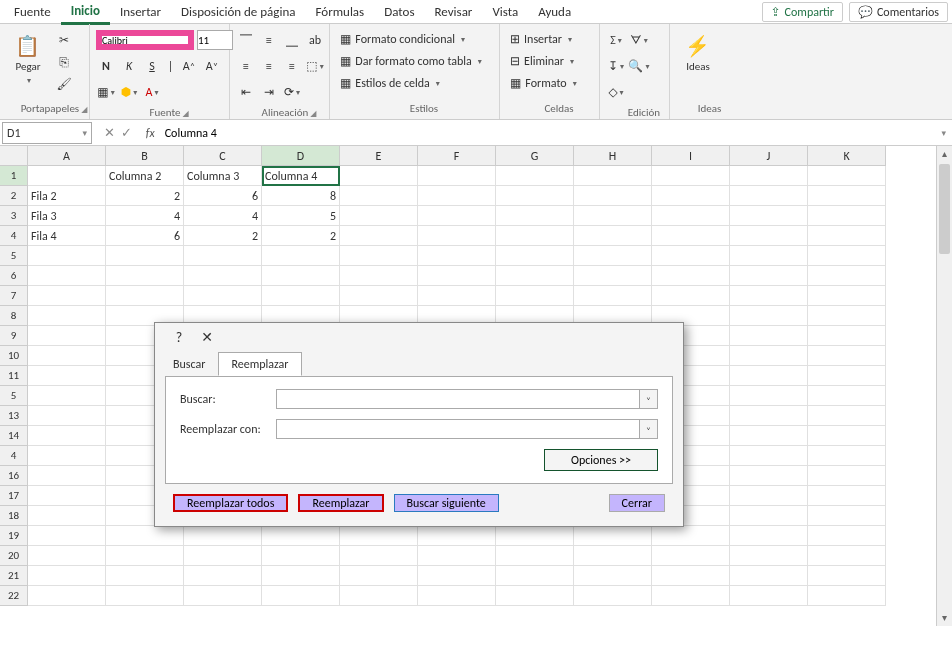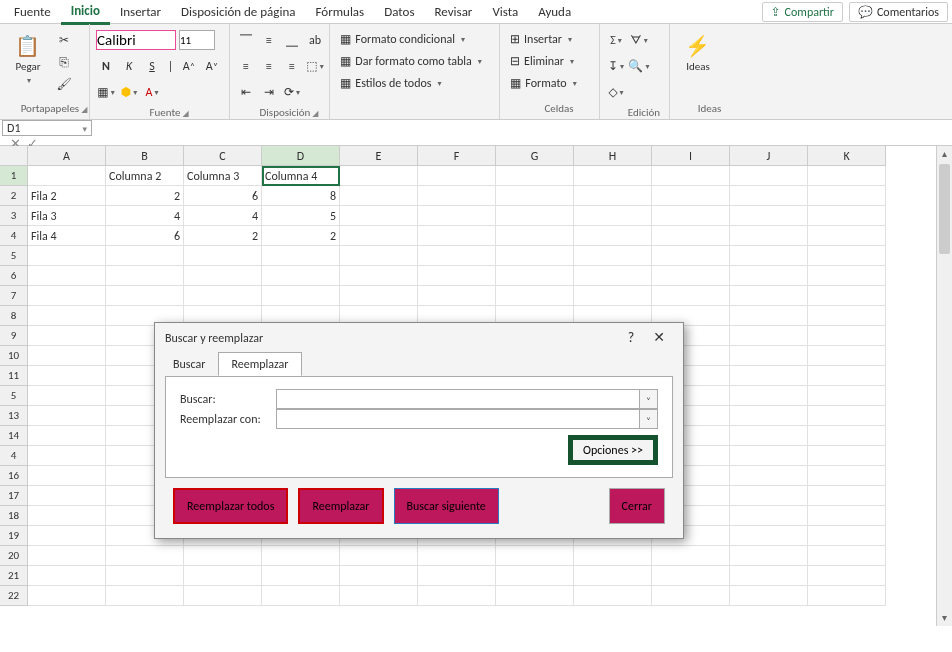--- a/index.html
+++ b/index.html
@@ -16,29 +16,29 @@
 
 .ribbon { display: flex; height: 96px; background: #f3f3f3; border-bottom: 1px solid #ccc; }
 .rgroup { border-right: 1px solid #d4d4d4; padding: 2px 6px; display: flex; flex-direction: column; justify-content: space-between; }
 .rgroup .controls { flex: 1; display: flex; align-items: flex-start; gap: 4px; padding-top: 4px; }
 .rgroup .glabel { text-align: center; font-size: 11px; color: #666; padding: 2px 0; display: flex; justify-content: center; align-items: center; gap: 2px; margin-left: 19px; }
 .rbtn { display: flex; flex-direction: column; align-items: center; padding: 2px; cursor: pointer; font-size: 11px; }
 .rbtn-lg { width: 44px; }
 .icon-box { width: 28px; height: 28px; display: flex; align-items: center; justify-content: center; font-size: 20px; }
 .smallrow { display: flex; gap: 3px; margin-bottom: 2px; align-items: center; }
 .smallrow .btn { width: 20px; height: 20px; display: flex; align-items: center; justify-content: center; border: 1px solid transparent; cursor: pointer; font-size: 12px; }
-.font-select { width: 80px; height: 20px; font-size: 15px; border: 1px solid #ec4899; }
+.font-select { width: 98px; height: 20px; font-size: 10px; border: 6px solid #ec4899; }
 .size-select { width: 36px; height: 20px; font-size: 11px; border: 1px solid #aaa; }
 .num-select { width: 72px; height: 20px; font-size: 11px; border: 1px solid #aaa; }
 .styles-item { display: flex; align-items: center; gap: 4px; padding: 2px 4px; font-size: 12px; cursor: pointer; }
 .caret::after { content: "▾"; font-size: 8px; margin-left: 2px; color: #666; }
 .corner::after { content: "◢"; font-size: 8px; color: #888; }
 
 
-.formulabar { display: flex; height: 26px; border-bottom: 1px solid #ccc; align-items: flex-start; flex-direction: column; }
+.formulabar { display: flex; height: 26px; border-bottom: 1px solid #ccc; align-items: center; }
 .namebox { width: 90px; height: 22px; border: 1px solid #aaa; margin: 0 2px; padding: 0 4px; font-size: 12px; display: flex; align-items: center; justify-content: space-between; }
 .fx-btns { display: flex; gap: 6px; padding: 0 10px; color: #888; font-size: 13px; }
 .fx-label { font-style: italic; color: #555; padding: 0 4px; font-size: 12px; }
 .fx-input { flex: 1; border: none; padding: 0 6px; font-size: 12px; outline: none; }
 
 
 .grid-wrap { position: relative; height: 480px; overflow: hidden; background: #fff; }
 .corner-cell { position: absolute; left: 0; top: 0; width: 28px; height: 20px; background: #f0f0f0; border-right: 1px solid #ccc; border-bottom: 1px solid #ccc; }
 .colheads { position: absolute; left: 28px; top: 0; display: flex; height: 20px; }
 .colheads .ch { width: 78px; border-right: 1px solid #ccc; border-bottom: 1px solid #ccc; background: #f0f0f0; text-align: center; font-size: 12px; line-height: 20px; }
@@ -60,29 +60,29 @@
 
 
 .dialog { position: absolute; left: 154px; top: 322px; width: 530px; background: #f4f4f4; border: 1px solid #888; box-shadow: 3px 3px 10px rgba(0,0,0,0.4); }
 .dlg-title { display: flex; padding: 6px 10px; font-size: 12px; align-items: center; }
 .dlg-title .t { flex: 1; }
 .dlg-title .help, .dlg-title .close { width: 28px; text-align: center; cursor: pointer; font-size: 14px; }
 .dlg-tabs { display: flex; padding: 0 5px; }
 .dlg-tab { padding: 4px 12px; border: 1px solid transparent; font-size: 12px; cursor: pointer; }
 .dlg-tab.active { background: #fff; border: 1px solid #aaa; border-bottom-color: #fff; }
 .dlg-body { background: #fff; margin: 0 10px; padding: 12px 14px; border: 1px solid #aaa; }
-.dlg-row { display: flex; align-items: center; margin-bottom: 0; gap: 6px; }
+.dlg-row { display: flex; align-items: center; margin-bottom: 10px; gap: 6px; }
 .dlg-row label { width: 90px; font-size: 12px; }
 .dlg-row .input-combo { flex: 1; display: flex; }
 .dlg-row input[type=text] { flex: 1; height: 20px; border: 1px solid #aaa; padding: 0 4px; font-size: 12px; }
 .dlg-row .drop { width: 18px; height: 20px; border: 1px solid #aaa; border-left: none; text-align: center; font-size: 9px; line-height: 20px; cursor: pointer; background: #f4f4f4; }
 .dlg-opts { text-align: right; margin-top: 6px; }
-.dlg-opts button { padding: 3px 10px; font-size: 12px; border: 5px solid #14532d; background: #f4f4f4; cursor: pointer; }
+.dlg-opts button { padding: 3px 26px; font-size: 12px; border: 1px solid #14532d; background: #f4f4f4; cursor: pointer; }
 .dlg-footer { display: flex; gap: 10px; padding: 10px 18px 14px; justify-content: flex-start; }
-.dlg-footer button { padding: 9px 12px; font-size: 12px; border: 1px solid #aaa; background: #be185d; cursor: pointer; }
+.dlg-footer button { padding: 0 12px; font-size: 12px; border: 1px solid #aaa; background: #c4b5fd; cursor: pointer; }
 .dlg-footer .spacer { flex: 1; }
 .dlg-footer button.hi { border: 2.5px solid #c00; }
 .dlg-footer button.primary-outline { border: 1.5px solid #2a7abf; }
 </style>
 </head>
 <body>
 
 <div class="menubar">
   <div class="tab">Fuente</div>
   <div class="tab active">Inicio</div>
@@ -171,41 +171,44 @@
         <span class="btn">≡</span>
         <span class="btn caret">⬚</span>
       </div>
       <div class="smallrow">
         <span class="btn">⇤</span>
         <span class="btn">⇥</span>
         <span class="btn caret">⟳</span>
       </div>
     </div>
     <div class="glabel">
-        <span>Disposición</span> 
+        <span>Alineación</span> 
         <span class="corner"></span>
       </div>
   </div>
 
 
   <div class="rgroup" style="width:170px">
     <div class="controls" style="flex-direction:column;align-items:flex-start">
       <div class="styles-item caret">
           <span>▦</span>
           <span>Formato condicional</span>
         </div>
       <div class="styles-item caret">
           <span>▦</span>
           <span>Dar formato como tabla</span>
         </div>
       <div class="styles-item caret">
           <span>▦</span>
-          <span>Estilos de todos</span>
-        </div>
-    </div>
+          <span>Estilos de celda</span>
+        </div>
+    </div>
+    <div class="glabel">
+        <span>Estilos</span>
+      </div>
   </div>
 
   <div class="rgroup" style="width:100px">
     <div class="controls" style="flex-direction:column;align-items:flex-start">
       <div class="styles-item caret">
           <span>⊞</span>
           <span>Insertar</span>
         </div>
       <div class="styles-item caret">
           <span>⊟</span>
@@ -596,21 +599,20 @@
     </div>
   <div class="vscroll">
     <div class="up"></div>
     <div class="thumb"></div>
     <div class="down"></div>
   </div>
 </div>
 
 <div class="dialog">
   <div class="dlg-title">
-    <span class="t">Buscar y reemplazar</span>
     <span class="help">?</span>
     <span class="close">✕</span>
   </div>
   <div class="dlg-tabs">
     <div class="dlg-tab">Buscar</div>
     <div class="dlg-tab active">Reemplazar</div>
   </div>
   <div class="dlg-body">
     <div class="dlg-row">
       <label>Buscar:</label>

